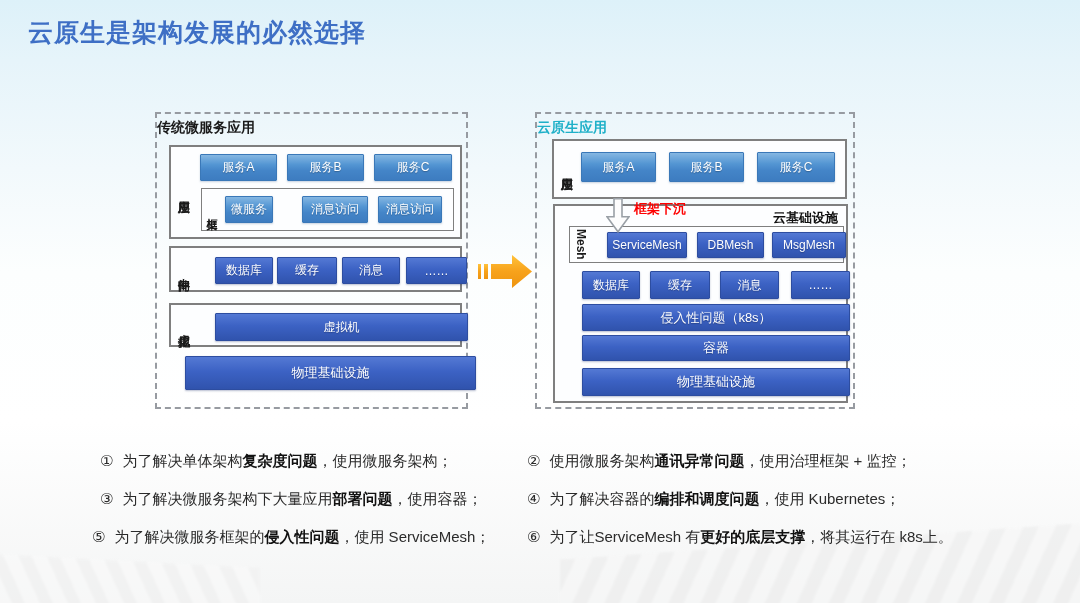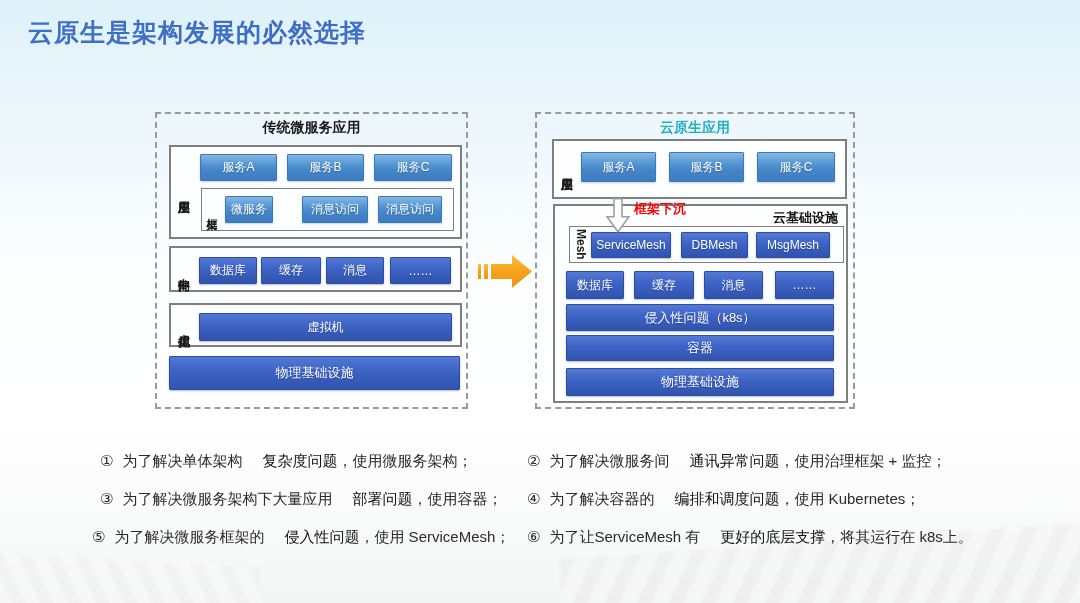--- a/index.html
+++ b/index.html
@@ -14,43 +14,43 @@
     background:repeating-linear-gradient(115deg,#ececec 0 14px,#f7f7f7 14px 30px); transform:skewY(-4deg); filter:blur(1px); }
   .deco.d2 { left:-40px; top:560px; width:300px; height:60px; opacity:.5;
     background:repeating-linear-gradient(65deg,#efefef 0 12px,#fafafa 12px 26px); transform:skewY(3deg); filter:blur(1px); }
 
   .page-title { position:absolute; left:28px; top:16px; font-size:25px; font-weight:bold; color:#3e6fc5; letter-spacing:1px; }
 
   .dashed-box { position:absolute; border:2px dashed #979ba1; background:transparent; }
   .dash-left  { left:155px; top:112px; width:313px; height:297px; }
   .dash-right { left:535px; top:112px; width:320px; height:297px; }
 
-  .diag-title { position:absolute; top:5px; left:0; width:100%; text-align:center; font-size:14px; font-weight:bold; color:#1a1a1a; }
+  .diag-title { position:absolute; top:5px; left:0; width:100%; font-size:14px; font-weight:bold; color:#1a1a1a; }
   .diag-title.teal { color:#1fb0c8; }
 
   .gbox { position:absolute; border:2px solid #7f7f7f; background:#fdfeff; }
 
   .vlabel { position:absolute; left:4px; top:0; height:100%; display:flex; align-items:center; justify-content:center;
     writing-mode:vertical-rl; text-orientation:upright; font-size:12px; font-weight:600; color:#1a1a1a; letter-spacing:1px; }
   .vlabel.latin { text-orientation:mixed; letter-spacing:0; font-size:12px; }
 
   .bx { position:absolute; display:flex; align-items:center; justify-content:center;
     color:#fff; font-size:12px; text-shadow:0 1px 1px rgba(0,0,0,.25); border-radius:1px; }
   .bx.light { background:linear-gradient(180deg,#85b7e2 0%,#5496d3 38%,#4485c8 62%,#3d7cc0 100%); border:1px solid #3a78b8; box-shadow:0 1px 2px rgba(40,80,130,.25); }
-  .bx.navy  { background:linear-gradient(180deg,#5479d4 0%,#3c62c4 45%,#3053ad 100%); border:1px solid #2d4da0; box-shadow:0 1px 2px rgba(20,40,100,.3); }
+  .bx.navy  { background:linear-gradient(180deg,#5479d4 0%,#3c62c4 45%,#3053ad 100%); border:1px solid #2d4da0; box-shadow:0 1px 2px rgba(20,40,100,.3);margin-left:16px; }
 
   .cloud-label { position:absolute; right:8px; top:3px; font-size:13px; font-weight:bold; color:#111; }
   .sink-label { position:absolute; font-size:13px; font-weight:bold; color:#fe0000; white-space:nowrap; }
 
   .arrow-svg { position:absolute; }
 
   .bullets { position:absolute; top:0; left:0; width:100%; height:100%; }
   .bullet { position:absolute; font-size:15px; color:#2b2b2b; white-space:nowrap; }
   .bullet .num { display:inline-block; margin-right:9px; color:#2b2b2b; }
-  .bullet b { color:#111; font-weight:normal;margin-left:20px; }
+  .bullet b { color:#111; font-weight:bold; }
 </style>
 </head>
 <body>
 
 <div class="slide">
   <div class="deco d1"></div>
   <div class="deco d2"></div>
 
   <h1 class="page-title">云原生是架构发展的必然选择</h1>
 
@@ -143,21 +143,21 @@
       <span class="num">①</span><span>为了解决单体架构</span><b>复杂度问题</b><span>，使用微服务架构；</span>
     </div>
     <div class="bullet" style="left:100px; top:490px;">
       <span class="num">③</span><span>为了解决微服务架构下大量应用</span><b>部署问题</b><span>，使用容器；</span>
     </div>
     <div class="bullet" style="left:92px; top:528px;">
       <span class="num">⑤</span><span>为了解决微服务框架的</span><b>侵入性问题</b><span>，使用 ServiceMesh；</span>
     </div>
 
     <div class="bullet" style="left:527px; top:452px;">
-      <span class="num">②</span><span>为了解决微服务间</span><b>通讯异常问题</b><span>，使用治理框架 + 监控；</span>
+      <span class="num">②</span><span>使用微服务架构</span><b>通讯异常问题</b><span>，使用治理框架 + 监控；</span>
     </div>
     <div class="bullet" style="left:527px; top:490px;">
       <span class="num">④</span><span>为了解决容器的</span><b>编排和调度问题</b><span>，使用 Kubernetes；</span>
     </div>
     <div class="bullet" style="left:527px; top:528px;">
       <span class="num">⑥</span><span>为了让ServiceMesh 有</span><b>更好的底层支撑</b><span>，将其运行在 k8s上。</span>
     </div>
   </div>
 </div>
 

